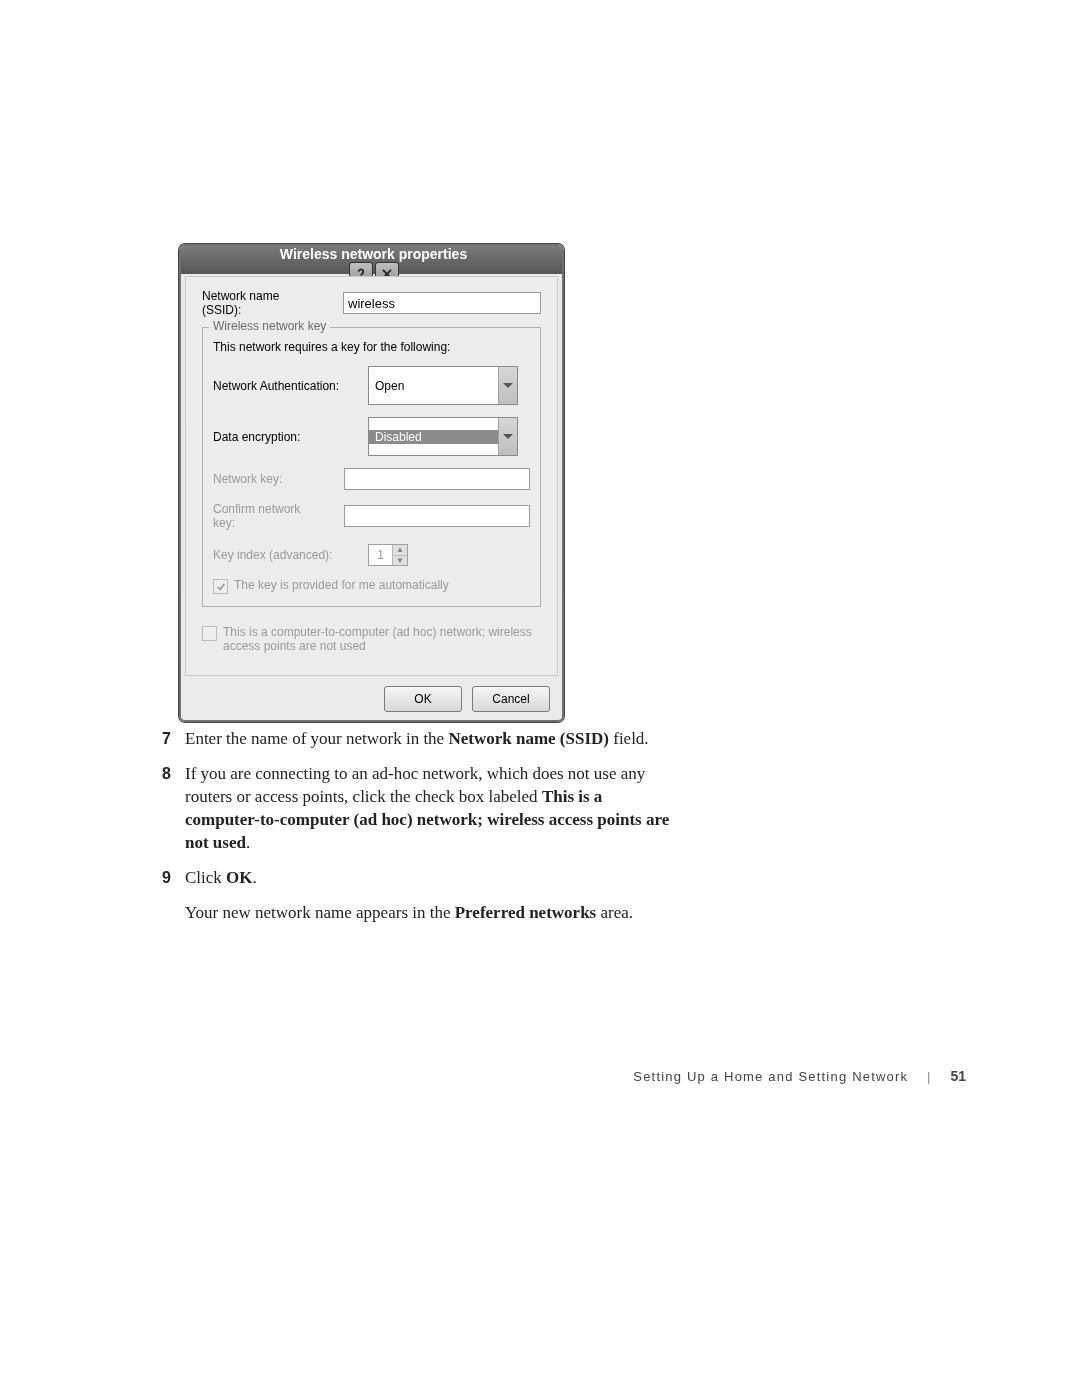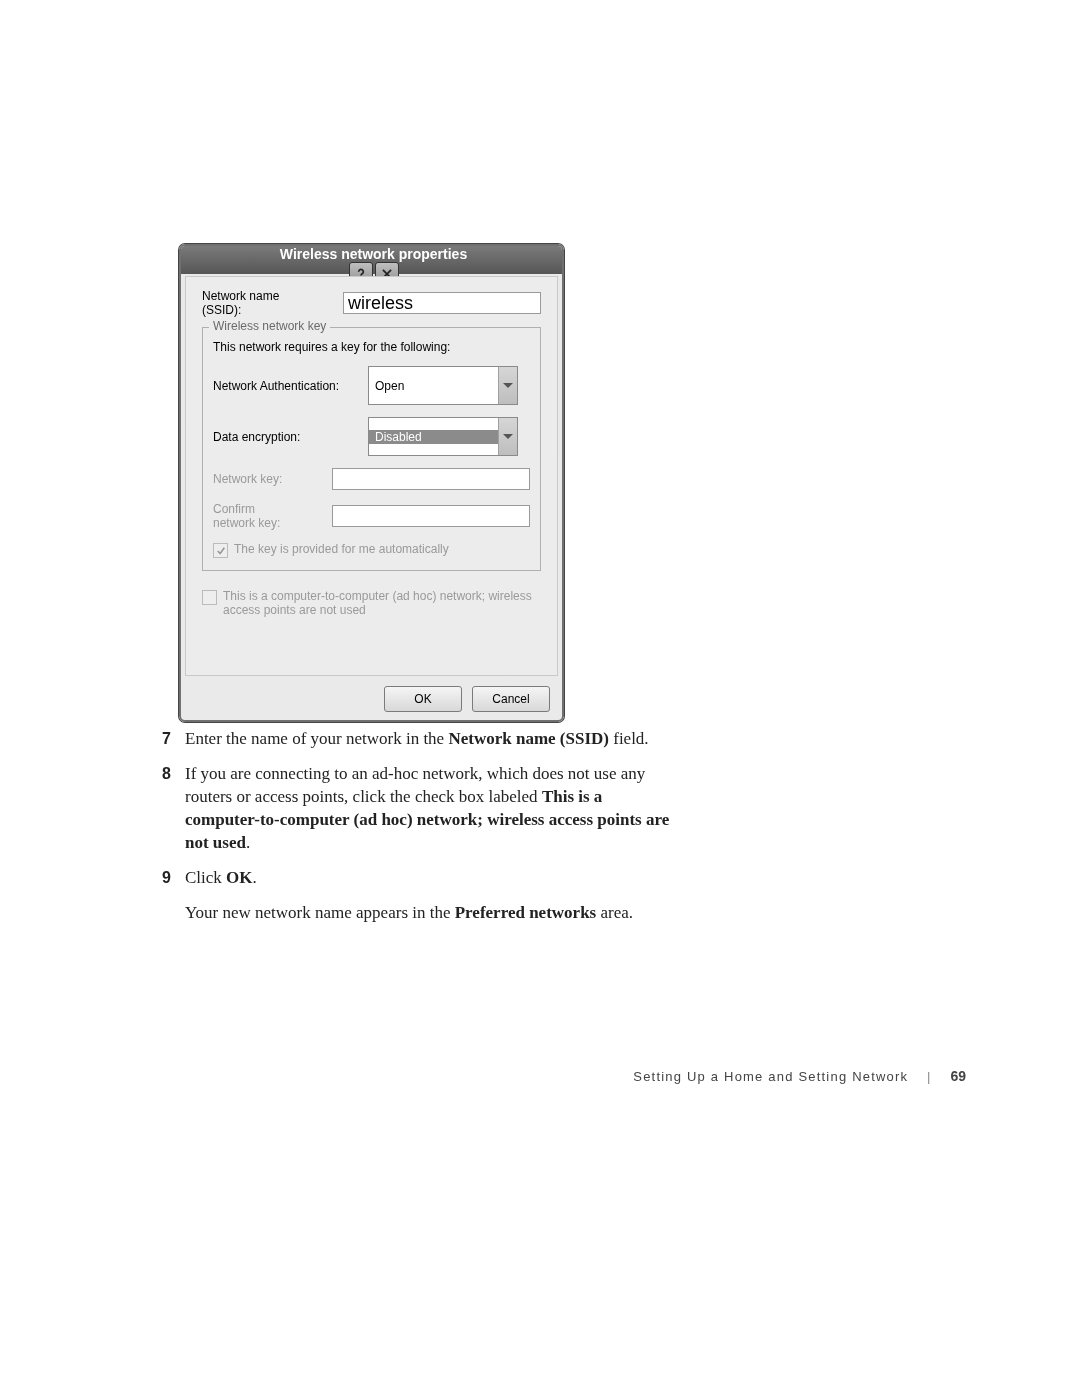--- a/index.html
+++ b/index.html
@@ -99,21 +99,21 @@
   .row .label { width: 150px; }
   .row .field { flex: 1; }
 
   .text-input {
     width: 188px;
     height: 20px;
     border: 1px solid #9a9a9a;
     background: #fff;
     padding: 0 4px;
     font-family: Tahoma, Arial, sans-serif;
-    font-size: 18px;
+    font-size: 13px;
     margin-left: 38px;
   }
 
   .fieldset {
     border: 1px solid #b0b0b0;
     padding: 12px 10px 12px 10px;
     margin-top: 4px;
     position: relative;
   }
   .fieldset .legend {
@@ -311,20 +311,30 @@
           <div class="frow disabled">
             <div class="flabel">Network key:</div>
             <input class="text-input disabled" disabled="" style="">
           </div>
 
           <div class="frow disabled">
             <div class="flabel">Confirm network key:</div>
             <input class="text-input disabled" disabled="" style="">
           </div>
 
+          <div class="frow disabled" style="margin-top:14px;">
+            <div class="flabel">Key index (advanced):</div>
+            <div class="spin">
+              <div class="num">1</div>
+              <div class="arrows">
+                <div>▲</div>
+                <div>▼</div>
+              </div>
+            </div>
+          </div>
 
           <div class="checkbox-row disabled">
             <div class="cb checked disabled">
               <svg viewBox="0 0 12 12">
                   <path d="M2 6l3 3 5-7" fill="none" stroke="#9a9a9a" stroke-width="2"></path>
                 </svg>
             </div>
             <div>The key is provided for me automatically</div>
           </div>
         </div>
@@ -370,16 +380,16 @@
 
     <div class="followup">
       <span>Your new network name appears in the </span><strong>Preferred networks</strong><span> area.</span>
     </div>
 
   </div>
 
   <div class="footer">
     <span>Setting Up a Home and Setting Network</span>
     <span class="sep">|</span>
-    <span class="pg">69</span>
+    <span class="pg">51</span>
   </div>
 
 </div>
 
 </body></html>

